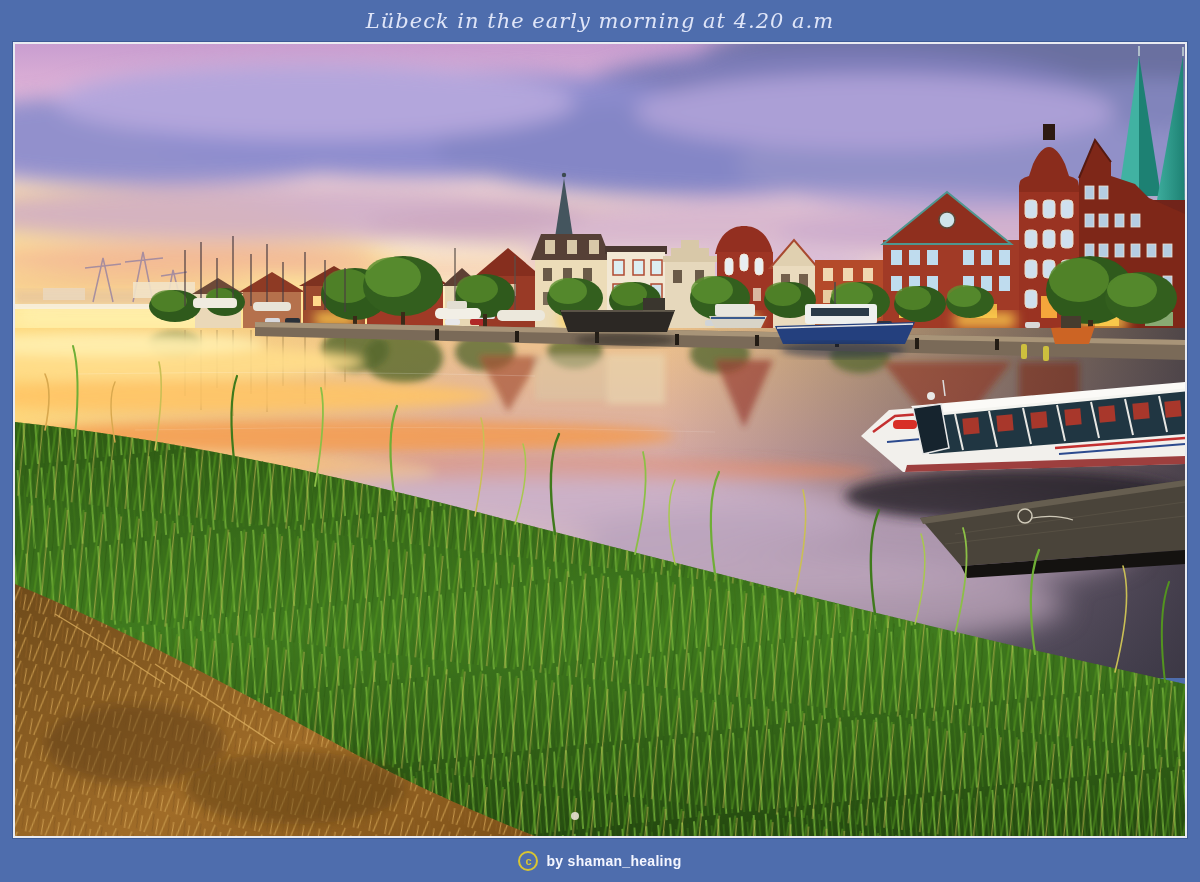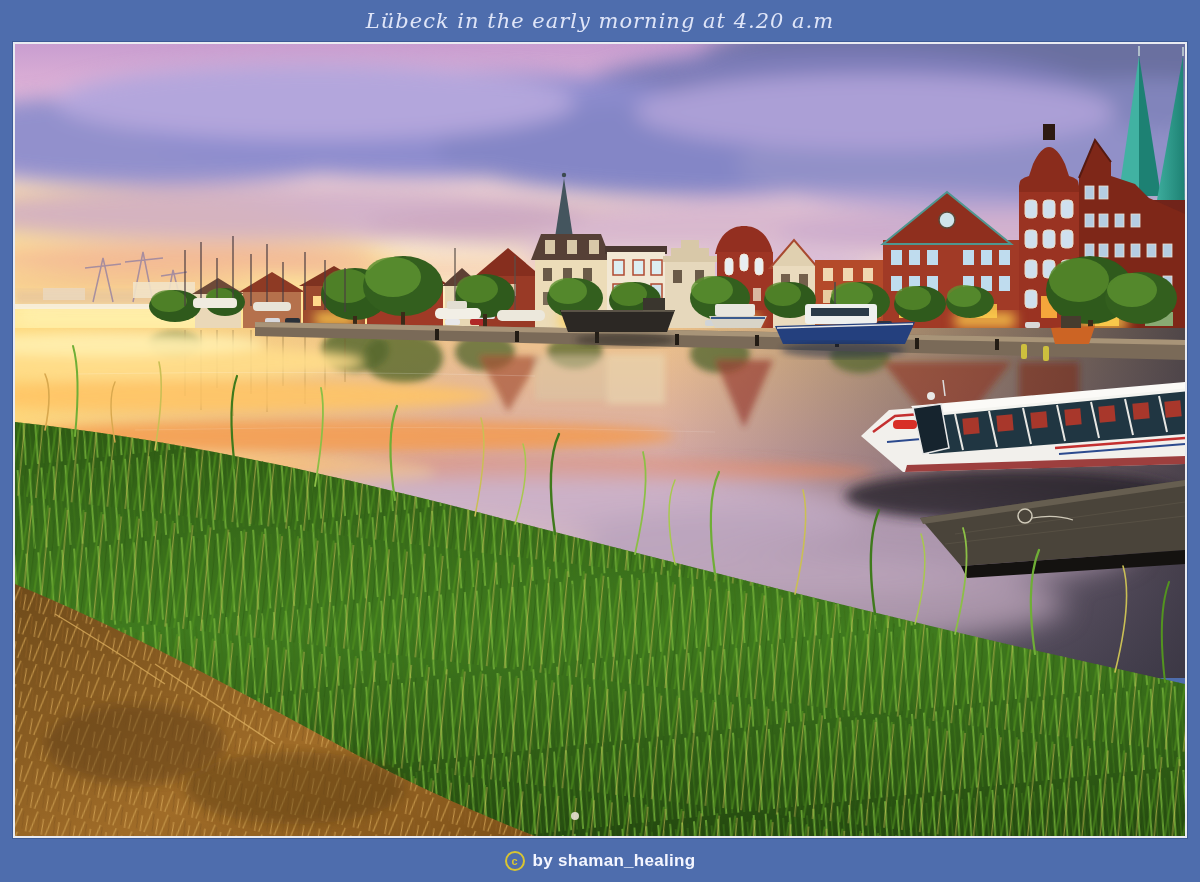--- a/index.html
+++ b/index.html
@@ -10,21 +10,21 @@
   .title-text{color:#dfe5f8;font-family:"DejaVu Serif","Liberation Serif",serif;
               font-style:italic;font-size:21px;letter-spacing:1px;}
   .photo-frame{position:absolute;left:13px;top:42px;width:1170px;height:792px;
                border:2px solid #e9ebf2;box-shadow:0 0 0 1px #3c5a96;}
   .photo-frame svg{display:block;}
   .credit-bar{position:absolute;left:0;top:840px;width:1200px;height:42px;display:flex;
               align-items:center;justify-content:center;gap:8px;}
   .copyright-icon{width:16px;height:16px;border:2px solid #d9c531;border-radius:50%;
                   color:#d9c531;font-size:11px;font-weight:bold;line-height:16px;
                   text-align:center;display:inline-block;}
-  .credit-text{color:#f4f6ff;font-size:17px;font-weight:bold;letter-spacing:.3px;}
+  .credit-text{color:#f4f6ff;font-size:14px;font-weight:bold;letter-spacing:.3px;}
 </style>
 </head>
 <body>
 
 <div class="stage">
 
   <div class="title-bar">
     <span class="title-text">Lübeck in the early morning at 4.20 a.m</span>
   </div>
 

